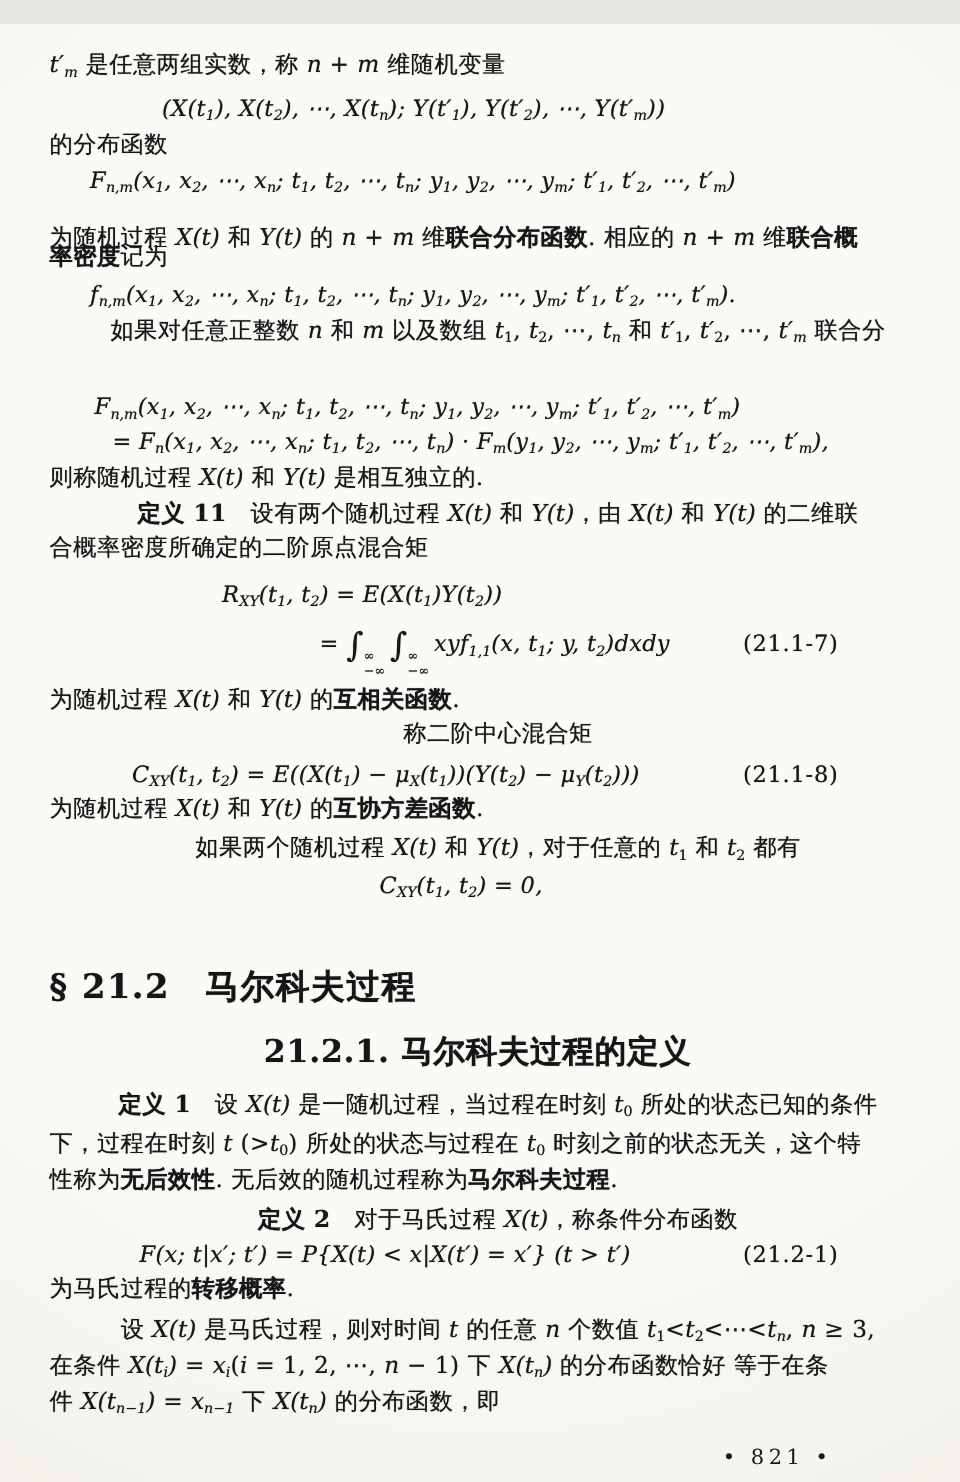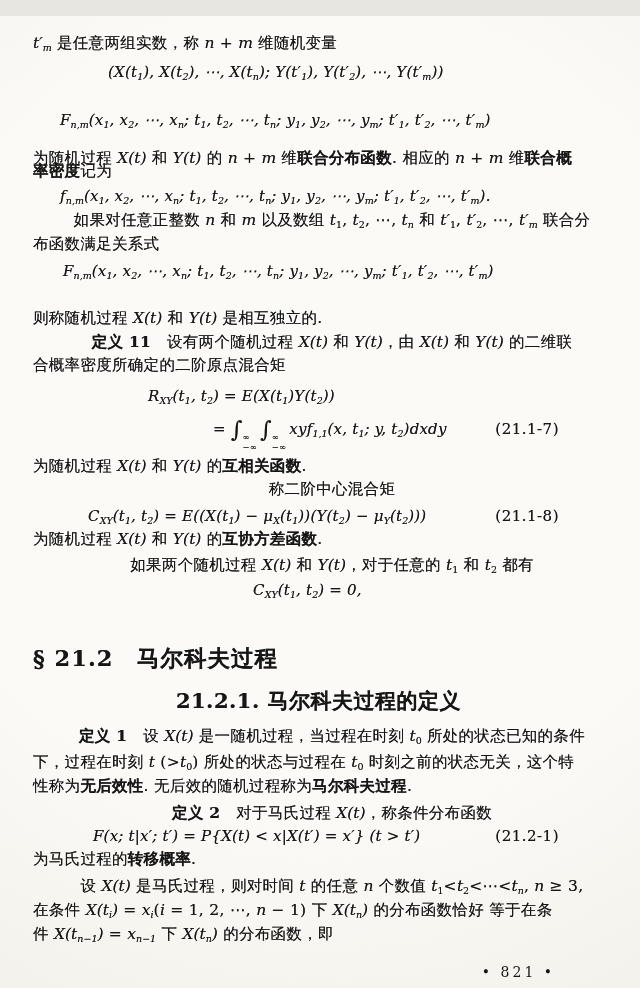--- a/index.html
+++ b/index.html
@@ -36,27 +36,28 @@
   .eqno{position:absolute;right:45px;font-style:normal;letter-spacing:0.5px;}
   .pageno{position:absolute;right:85px;top:945px;height:22px;line-height:22px;font-size:14px;letter-spacing:3px;}
 </style>
 </head>
 <body>
 
 <div class="page">
 
   <div class="ln" style="top:15px"><i>t′<sub>m</sub></i> 是任意两组实数，称 <i>n</i> + <i>m</i> 维随机变量</div>
   <div class="ln fx f1" style="top:44px">(X(t<sub>1</sub>), X(t<sub>2</sub>), ⋯, X(t<sub>n</sub>); Y(t′<sub>1</sub>), Y(t′<sub>2</sub>), ⋯, Y(t′<sub>m</sub>))</div>
+  <div class="ln" style="top:68px">的分布函数</div>
   <div class="ln fx f2" style="top:92px">F<sub>n,m</sub>(x<sub>1</sub>, x<sub>2</sub>, ⋯, x<sub>n</sub>; t<sub>1</sub>, t<sub>2</sub>, ⋯, t<sub>n</sub>; y<sub>1</sub>, y<sub>2</sub>, ⋯, y<sub>m</sub>; t′<sub>1</sub>, t′<sub>2</sub>, ⋯, t′<sub>m</sub>)</div>
   <div class="ln" style="top:130px">为随机过程 <i>X(t)</i> 和 <i>Y(t)</i> 的 <i>n</i> + <i>m</i> 维<b>联合分布函数</b>. 相应的 <i>n</i> + <i>m</i> 维<b>联合概</b></div>
   <div class="ln" style="top:143px"><b>率密度</b>记为</div>
   <div class="ln fx f2" style="top:168px">f<sub>n,m</sub>(x<sub>1</sub>, x<sub>2</sub>, ⋯, x<sub>n</sub>; t<sub>1</sub>, t<sub>2</sub>, ⋯, t<sub>n</sub>; y<sub>1</sub>, y<sub>2</sub>, ⋯, y<sub>m</sub>; t′<sub>1</sub>, t′<sub>2</sub>, ⋯, t′<sub>m</sub>).</div>
   <div class="ln indent" style="top:192px">如果对任意正整数 <i>n</i> 和 <i>m</i> 以及数组 <i>t</i><sub>1</sub>, <i>t</i><sub>2</sub>, ⋯, <i>t<sub>n</sub></i> 和 <i>t′</i><sub>1</sub>, <i>t′</i><sub>2</sub>, ⋯, <i>t′<sub>m</sub></i> 联合分</div>
-  <div class="ln" style="top:216px">布函数满足关系式</div>
   <div class="ln fx f3" style="top:243px">F<sub>n,m</sub>(x<sub>1</sub>, x<sub>2</sub>, ⋯, x<sub>n</sub>; t<sub>1</sub>, t<sub>2</sub>, ⋯, t<sub>n</sub>; y<sub>1</sub>, y<sub>2</sub>, ⋯, y<sub>m</sub>; t′<sub>1</sub>, t′<sub>2</sub>, ⋯, t′<sub>m</sub>)</div>
+  <div class="ln fx f4" style="top:266px">= F<sub>n</sub>(x<sub>1</sub>, x<sub>2</sub>, ⋯, x<sub>n</sub>; t<sub>1</sub>, t<sub>2</sub>, ⋯, t<sub>n</sub>) · F<sub>m</sub>(y<sub>1</sub>, y<sub>2</sub>, ⋯, y<sub>m</sub>; t′<sub>1</sub>, t′<sub>2</sub>, ⋯, t′<sub>m</sub>),</div>
   <div class="ln" style="top:290px">则称随机过程 <i>X(t)</i> 和 <i>Y(t)</i> 是相互独立的.</div>
   <div class="ln indent" style="top:314px"><b>定义 11</b>　设有两个随机过程 <i>X(t)</i> 和 <i>Y(t)</i>，由 <i>X(t)</i> 和 <i>Y(t)</i> 的二维联</div>
   <div class="ln" style="top:337px">合概率密度所确定的二阶原点混合矩</div>
   <div class="ln fx f5" style="top:368px">R<sub>XY</sub>(t<sub>1</sub>, t<sub>2</sub>) = E(X(t<sub>1</sub>)Y(t<sub>2</sub>))</div>
   <div class="ln fx f6" style="top:396px">
     <span>= <span class="big">∫</span><span class="lim">
           <span>∞</span>
           <span>−∞</span>
         </span><span class="big">∫</span><span class="lim">
           <span>∞</span>

